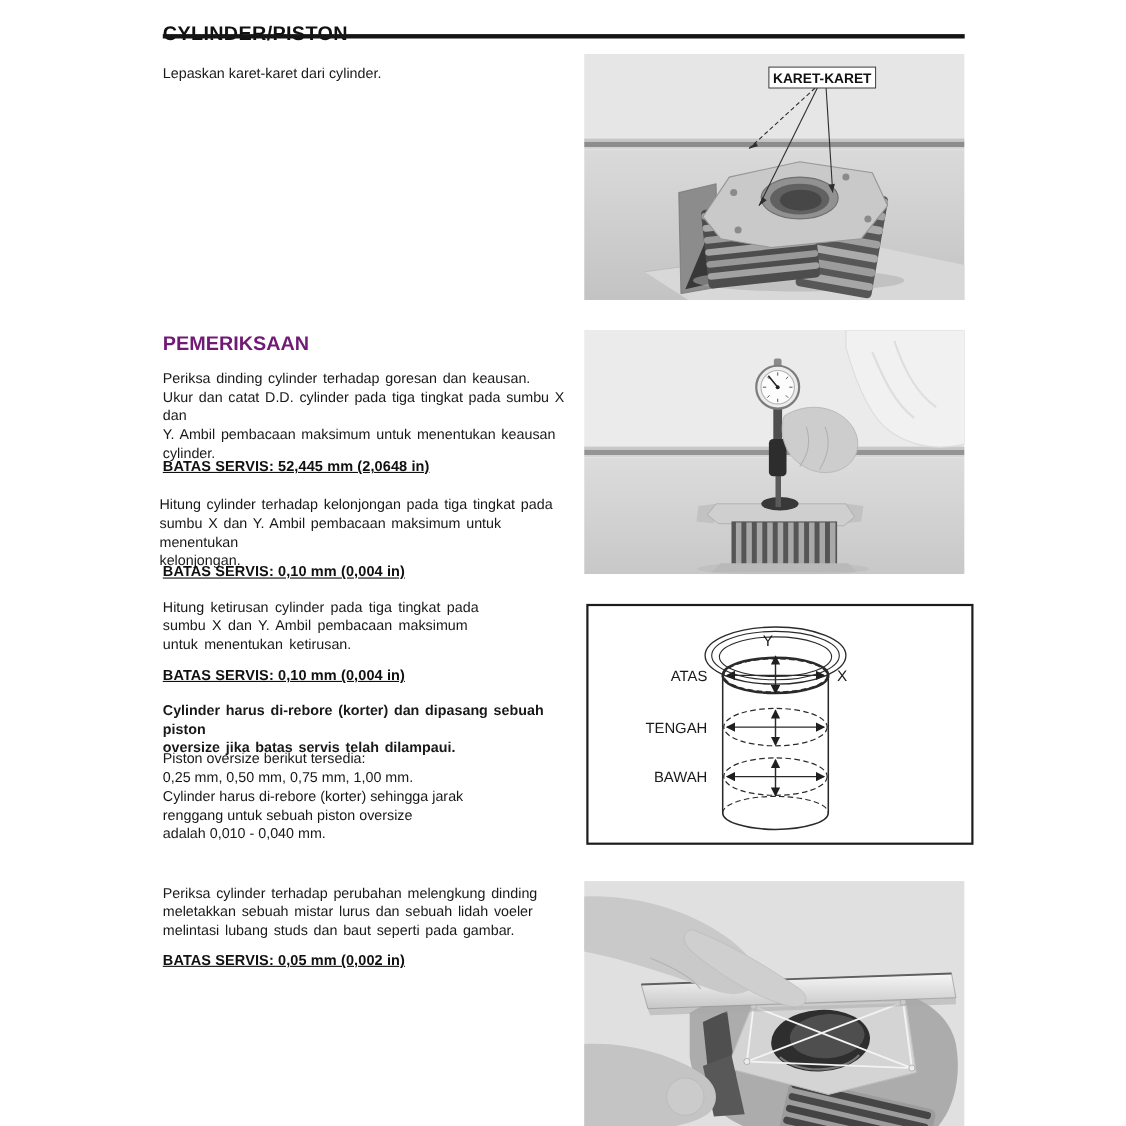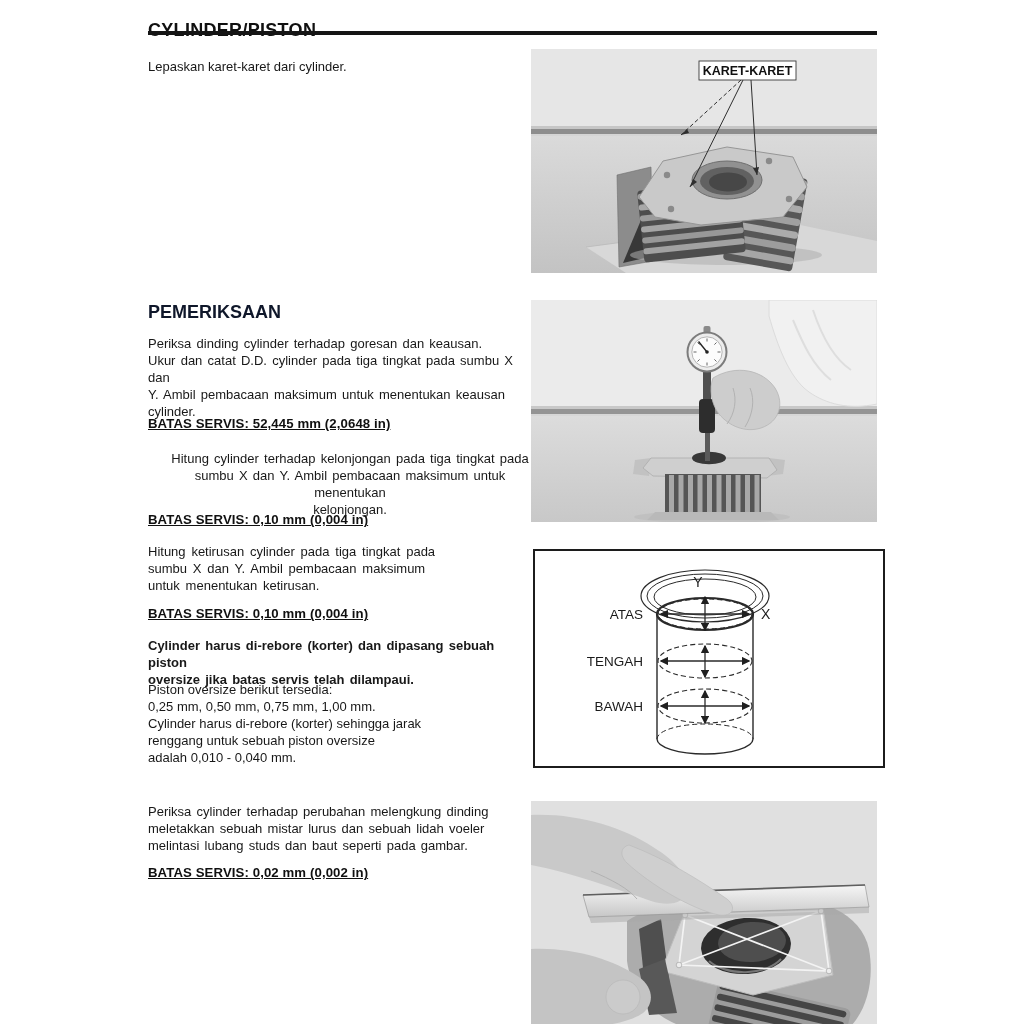--- a/index.html
+++ b/index.html
@@ -11,21 +11,21 @@
     color:#141414;
     position:relative;
     overflow:hidden;
   }
   .abs { position:absolute; }
   .page-title {
     font-size:18px; font-weight:bold; letter-spacing:.3px;
     color:#101010; white-space:nowrap;
   }
   .title-rule { height:4px; background:#151515; }
-  .section-heading { font-size:18px; font-weight:bold; color:#0f172a; }
+  .section-heading { font-size:18px; font-weight:bold; color:#701a75; }
   .para {
     font-size:13px; line-height:17px;
     white-space:pre-line; color:#181818;
   }
   .wide { word-spacing:1.6px; }
   .mid  { word-spacing:2.2px; }
   .limit {
     font-size:13.2px; font-weight:bold; color:#101010;
     white-space:nowrap; letter-spacing:.1px;text-decoration:underline;
   }
@@ -45,21 +45,21 @@
   <p class="abs para" style="left:148px; top:45px; width:372px;">Lepaskan karet-karet dari cylinder.</p>
 
   <h2 class="abs section-heading" style="left:148px; top:287px;">PEMERIKSAAN</h2>
 
   <p class="abs para wide" style="left:148px; top:322px; width:372px;">Periksa dinding cylinder terhadap goresan dan keausan.
 Ukur dan catat D.D. cylinder pada tiga tingkat pada sumbu X dan
 Y. Ambil pembacaan maksimum untuk menentukan keausan
 cylinder.</p>
   <p class="abs limit" style="left:148px; top:403px;">BATAS SERVIS: 52,445 mm (2,0648 in)</p>
 
-  <p class="abs para wide" style="left:164px; top:437px; width:372px;text-align:center;">Hitung cylinder terhadap kelonjongan pada tiga tingkat pada
+  <p class="abs para wide" style="left:145px; top:437px; width:372px;">Hitung cylinder terhadap kelonjongan pada tiga tingkat pada
 sumbu X dan Y. Ambil pembacaan maksimum untuk menentukan
 kelonjongan.</p>
   <p class="abs limit" style="left:148px; top:499px;">BATAS SERVIS: 0,10 mm (0,004 in)</p>
 
   <p class="abs para mid" style="left:148px; top:530px; width:340px;">Hitung ketirusan cylinder pada tiga tingkat pada
 sumbu X dan Y. Ambil pembacaan maksimum
 untuk menentukan ketirusan.</p>
   <p class="abs limit" style="left:148px; top:593px;">BATAS SERVIS: 0,10 mm (0,004 in)</p>
 
   <p class="abs para wide" style="left:148px; top:624px; width:372px;font-weight:bold;">Cylinder harus di-rebore (korter) dan dipasang sebuah piston
@@ -67,21 +67,21 @@
 
   <p class="abs para" style="left:148px; top:668px; width:372px;">Piston oversize berikut tersedia:
 0,25 mm, 0,50 mm, 0,75 mm, 1,00 mm.
 Cylinder harus di-rebore (korter) sehingga jarak
 renggang untuk sebuah piston oversize
 adalah 0,010 - 0,040 mm.</p>
 
   <p class="abs para wide" style="left:148px; top:790px; width:372px;">Periksa cylinder terhadap perubahan melengkung dinding
 meletakkan sebuah mistar lurus dan sebuah lidah voeler
 melintasi lubang studs dan baut seperti pada gambar.</p>
-  <p class="abs limit" style="left:148px; top:852px;">BATAS SERVIS: 0,02 mm (0,002 in)</p>
+  <p class="abs limit" style="left:148px; top:852px;">BATAS SERVIS: 0,05 mm (0,002 in)</p>
 
   <figure class="fig" style="left:527px; top:45px; width:346px; height:224px;">
     <svg width="346" height="224" viewBox="0 0 346 224">
       <defs>
         <linearGradient id="tbl1" x1="0" y1="0" x2="0" y2="1">
           <stop offset="0" stop-color="#dadada"></stop>
             <stop offset="1" stop-color="#c3c3c3"></stop>
         </linearGradient>
       </defs>
       <rect x="0" y="0" width="346" height="82" fill="#e6e6e6"></rect>

